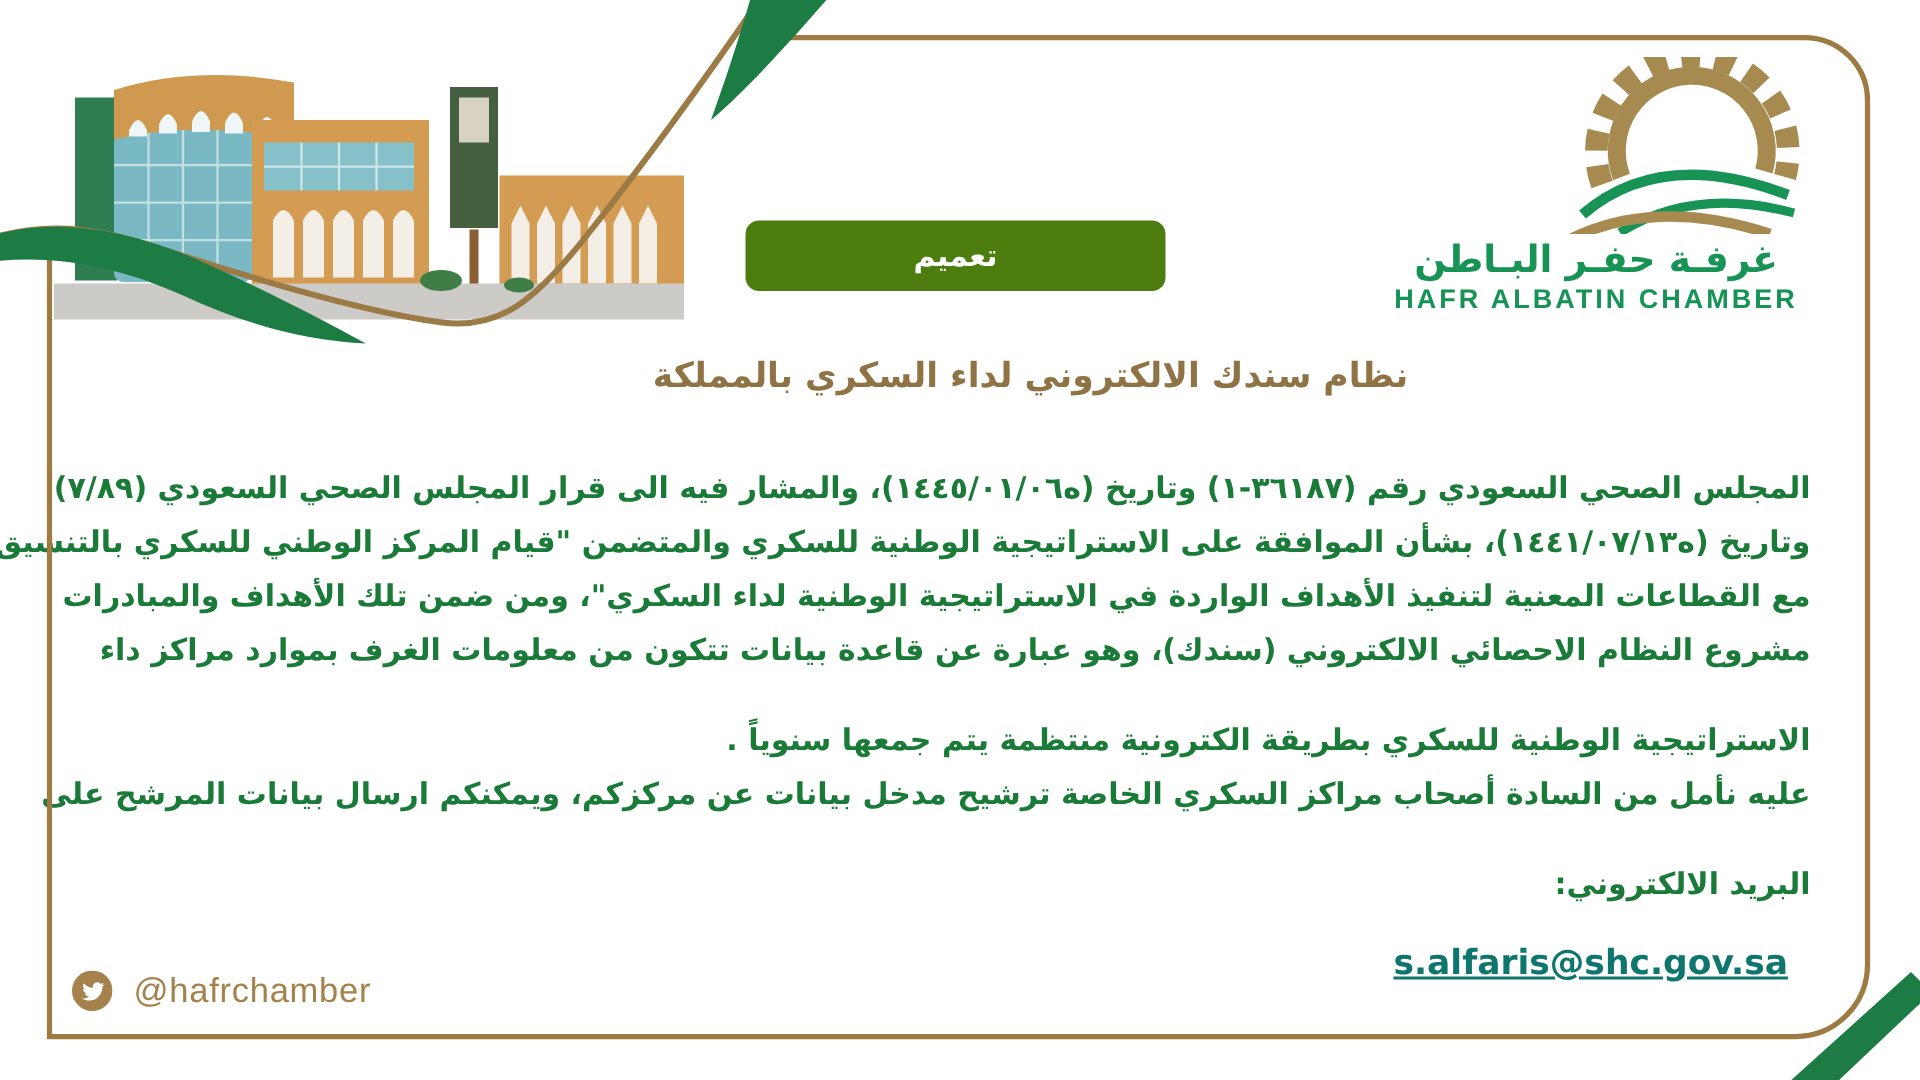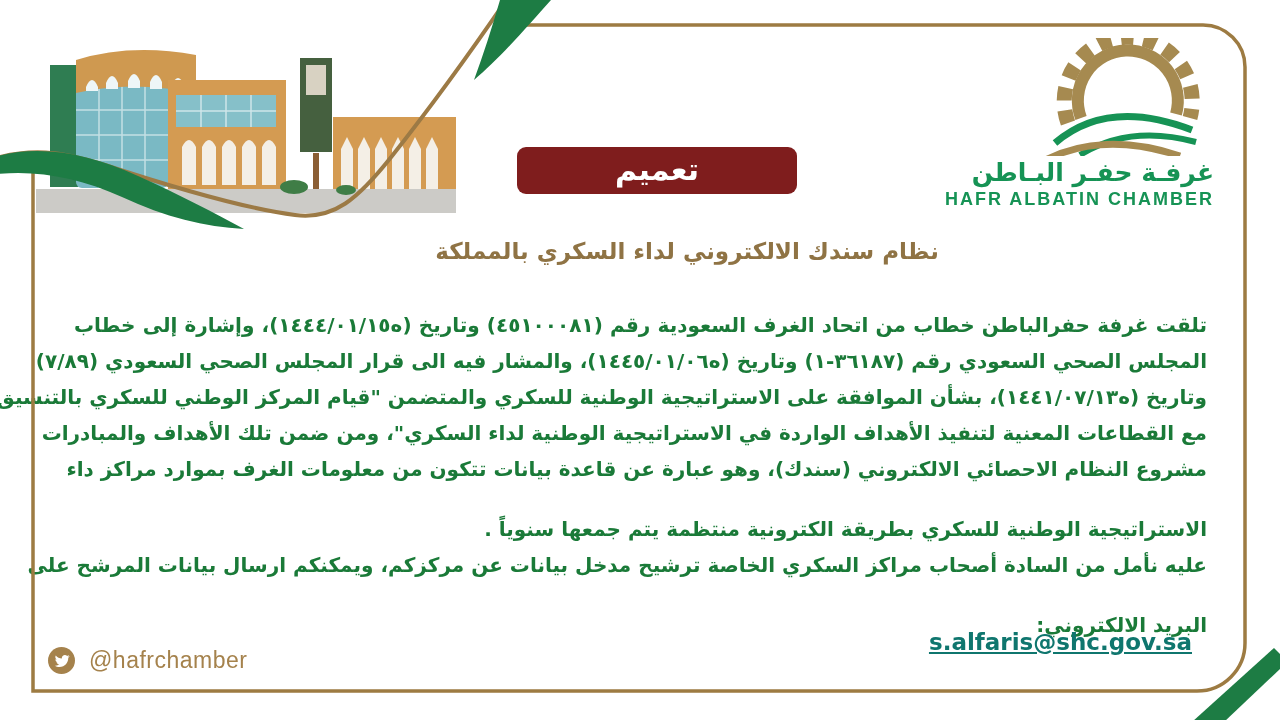--- a/index.html
+++ b/index.html
@@ -4,27 +4,27 @@
 <style>
   html,body{margin:0;padding:0;background:#fff;}
   .page{position:relative;width:1280px;height:720px;overflow:hidden;background:#ffffff;
         font-family:"DejaVu Sans",sans-serif;}
   .abs{position:absolute;}
   
   .decor{position:absolute;left:0;top:0;width:1280px;height:720px;pointer-events:none;}
   
   .photo{left:36px;top:25px;width:420px;height:205px;}
   
-  .logo{left:930px;top:38px;width:300px;text-align:right;}
+  .logo{left:930px;top:38px;width:300px;text-align:center;}
   .logo .ar{position:relative;left:-16px;color:#169355;font-size:25px;font-weight:bold;line-height:26px;}
   .logo .en{position:relative;left:-16px;color:#169355;font-size:18px;font-weight:bold;
             letter-spacing:2px;margin-top:3px;font-family:"Liberation Sans",sans-serif;}
   
-  .banner{left:497px;top:147px;width:280px;height:47px;background:#7f1d1d;border-radius:9px;
-          color:#ffffff;font-size:30px;font-weight:bold;text-align:center;line-height:46px;margin-left:20px;}
+  .banner{left:497px;top:147px;width:280px;height:47px;background:#4d7c0f;border-radius:9px;
+          color:#ffffff;font-size:20px;font-weight:bold;text-align:center;line-height:46px;}
   
   .title{left:0;top:238px;width:1280px;text-align:center;color:#8f7344;
          font-size:23px;font-weight:bold;margin-left:47px;}
   
   .body-text{left:74px;top:307px;width:1133px;direction:rtl;color:#1a7a38;
              font-size:20px;font-weight:bold;}
   .ln{height:36px;line-height:36px;text-align:justify;text-align-last:justify;white-space:nowrap;overflow:visible;}
   .ln-end{text-align:left;text-align-last:right;margin-top:24px;}
   
   .email-row{right:88px;top:629px;font-size:23px;font-weight:bold;}
@@ -111,21 +111,20 @@
     </svg>
     <div class="ar" dir="rtl">غرفـة حفـر البـاطن</div>
     <div class="en">HAFR ALBATIN CHAMBER</div>
   </div>
 
   <div class="abs banner" dir="rtl">تعميم</div>
 
   <div class="abs title" dir="rtl">نظام سندك الالكتروني لداء السكري بالمملكة</div>
 
   <div class="abs body-text">
-    <div class="ln">تلقت غرفة حفرالباطن خطاب من اتحاد الغرف السعودية رقم (٤٥١٠٠٠٨١) وتاريخ (‭١٤٤٤/٠١/١٥ه‬)، وإشارة إلى خطاب</div>
     <div class="ln">المجلس الصحي السعودي رقم (‭١-٣٦١٨٧‬) وتاريخ (‭١٤٤٥/٠١/٠٦ه‬)، والمشار فيه الى قرار المجلس الصحي السعودي (‭٧/٨٩‬)</div>
     <div class="ln">وتاريخ (‭١٤٤١/٠٧/١٣ه‬)، بشأن الموافقة على الاستراتيجية الوطنية للسكري والمتضمن "قيام المركز الوطني للسكري بالتنسيق</div>
     <div class="ln">مع القطاعات المعنية لتنفيذ الأهداف الواردة في الاستراتيجية الوطنية لداء السكري"، ومن ضمن تلك الأهداف والمبادرات</div>
     <div class="ln">مشروع النظام الاحصائي الالكتروني (سندك)، وهو عبارة عن قاعدة بيانات تتكون من معلومات الغرف بموارد مراكز داء</div>
     <div class="ln ln-end">الاستراتيجية الوطنية للسكري بطريقة الكترونية منتظمة يتم جمعها سنوياً .</div>
     <div class="ln">عليه نأمل من السادة أصحاب مراكز السكري الخاصة ترشيح مدخل بيانات عن مركزكم، ويمكنكم ارسال بيانات المرشح على</div>
     <div class="ln ln-end">البريد الالكتروني:</div>
   </div>
 
   <div class="abs email-row">

